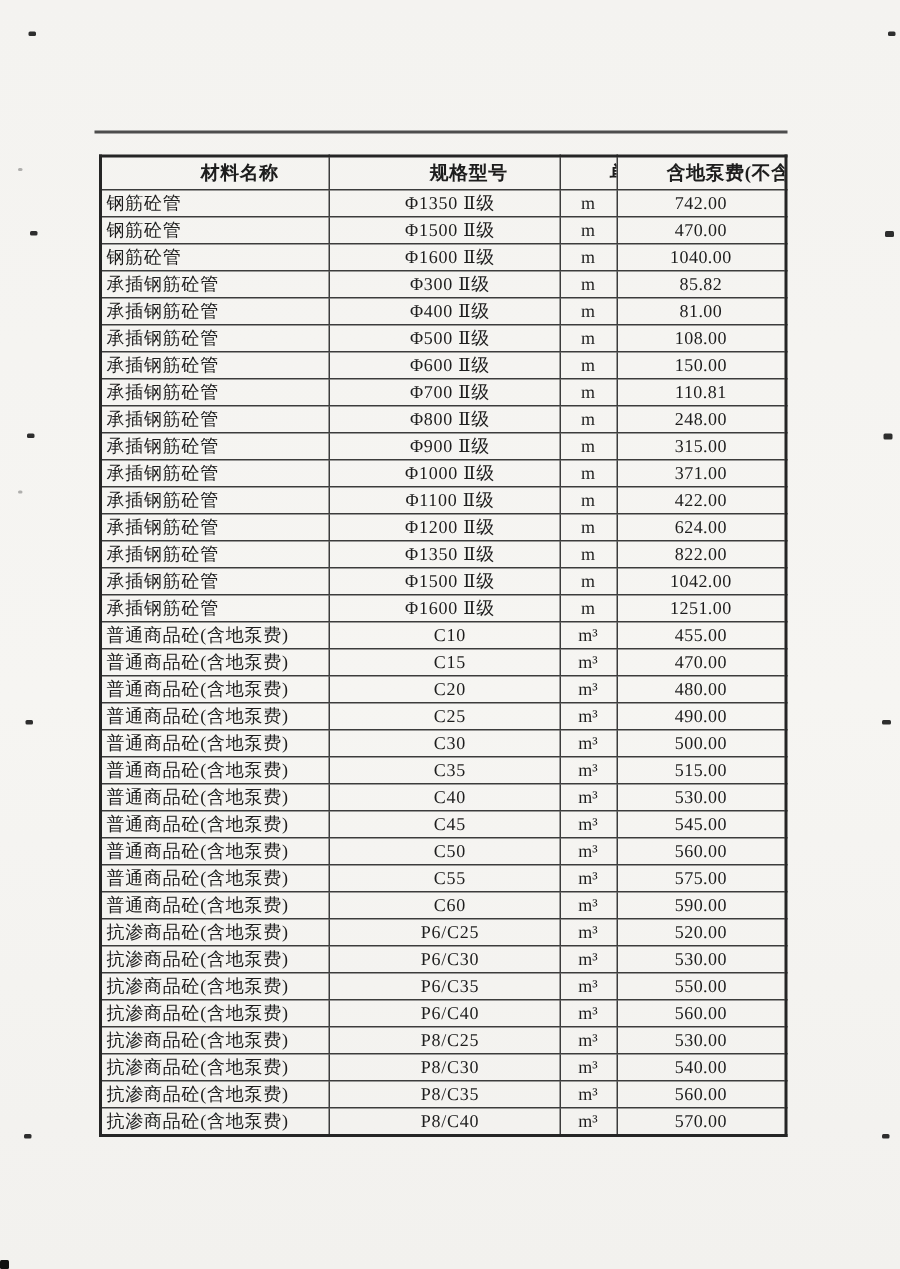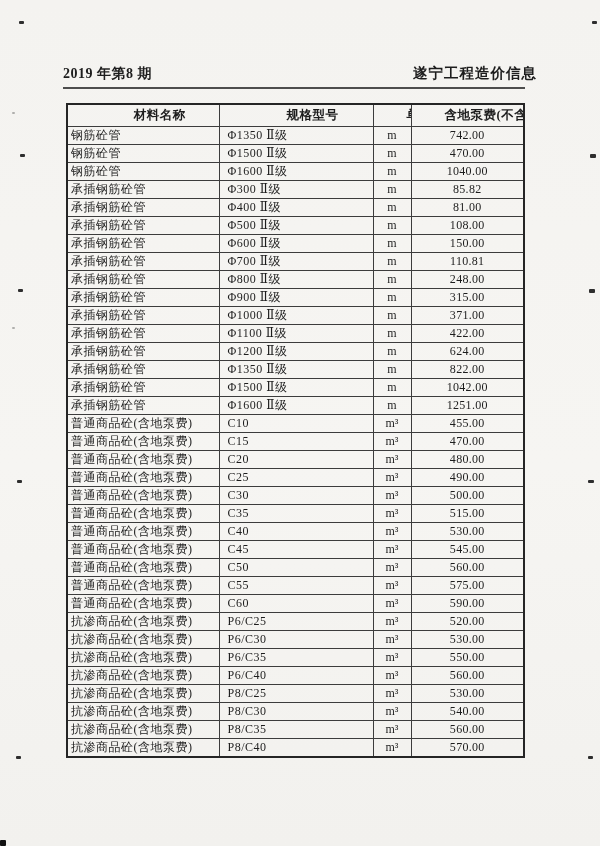--- a/index.html
+++ b/index.html
@@ -77,21 +77,21 @@
     height: 17px;
     line-height: 17px;
     font-size: 12px;
   }
   table.price-table td:nth-child(1) {
     text-align: left;
     padding-left: 3px;
     letter-spacing: 0.5px;
   }
   table.price-table td:nth-child(2) {
-    text-align: left;
+    text-align: center;
     padding-left: 8px;
     letter-spacing: 0.5px;
     margin-left: 28px;
   }
   table.price-table td:nth-child(3) {
     text-align: center;
   }
   table.price-table td:nth-child(4) {
     text-align: center;
     letter-spacing: 0.3px;
@@ -129,24 +129,20 @@
   .s10 { left: 589px; top: 289px; width: 6px; height: 4px; }
   .s11 { left: 588px; top: 480px; width: 6px; height: 3px; }
   .s12 { left: 588px; top: 756px; width: 5px; height: 3px; }
   .s13 { left: 0px;   top: 840px; width: 6px; height: 6px; background: #111; }
 </style>
 </head>
 <body>
 
 <div class="page">
 
-  <div class="header">
-    <span class="issue">2019 年第8 期</span>
-    <span class="pub-title">遂宁工程造价信息</span>
-  </div>
   <div class="header-rule"></div>
 
   <table class="price-table">
     <colgroup>
       <col style="width:152px">
       <col style="width:154px">
       <col style="width:38px">
       <col style="width:113px">
     </colgroup>
     <thead>

